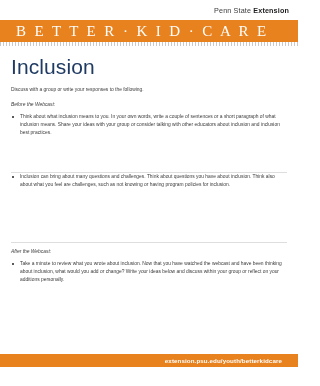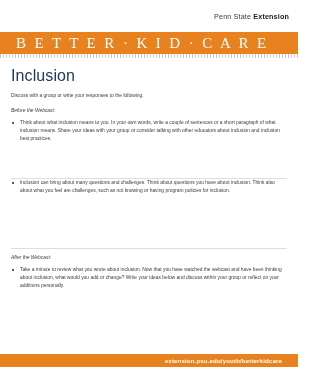--- a/index.html
+++ b/index.html
@@ -19,21 +19,21 @@
     position: relative;
     width: 298px;
     height: 386px;
     background: #ffffff;
     box-sizing: border-box;
   }
 
   
   .topbar {
     height: 20px;
-    padding: 16px 9px;
+    padding: 4px 9px;
     display: flex;
     align-items: center;
     justify-content: flex-end;
     box-sizing: border-box;
   }
   .brand-line {
     font-size: 7.2px;
     color: #3a3a3a;
     letter-spacing: 0.15px;
     white-space: nowrap;
@@ -68,21 +68,21 @@
       #ffffff 1px, #ffffff 3px
     );
   }
 
   
   .content {
     padding: 9px 11px 0 11px;
     box-sizing: border-box;
   }
   .page-title {
-    font-size: 16px;
+    font-size: 21px;
     color: #1f3b63;
     font-weight: normal;
     margin: 0 0 7px 0;
     letter-spacing: 0.1px;
   }
   .intro {
     font-size: 4.9px;
     color: #3b3b3b;
     line-height: 1.5;
     margin: 0 0 9px 0;

